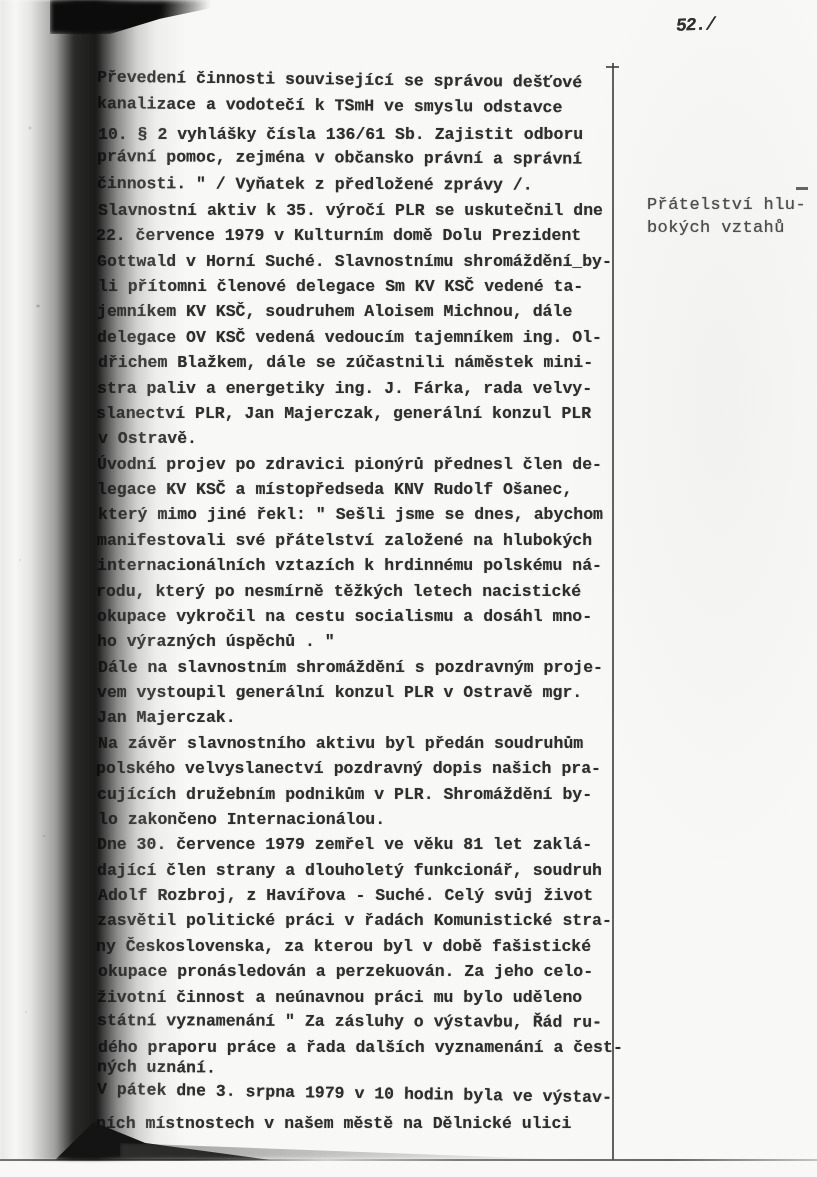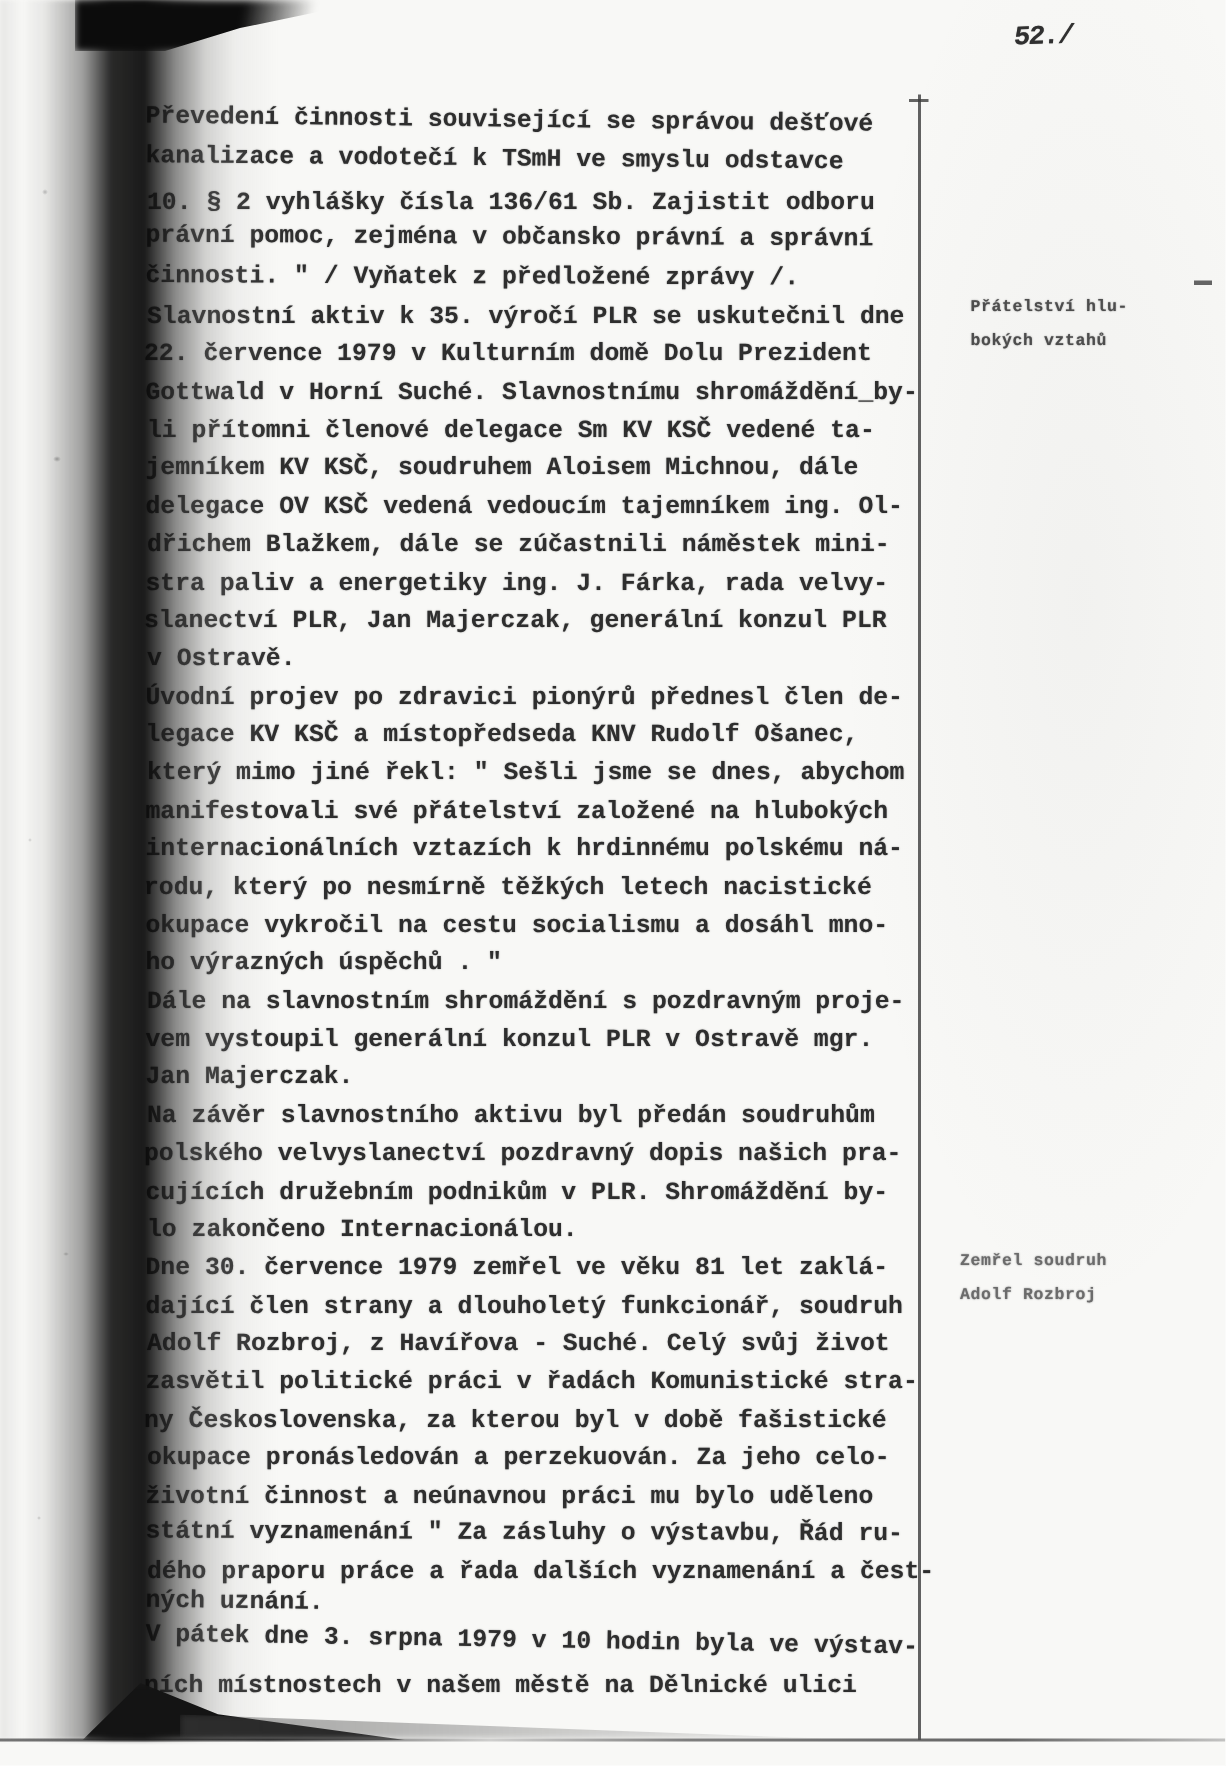--- a/index.html
+++ b/index.html
@@ -76,21 +76,21 @@
   .page-number {
     position:absolute; left:676px; top:15px;
     font-size:18px; font-weight:700; color:#303030;
     letter-spacing:-1px;
     transform:skewX(-8deg) rotate(-2deg);
     text-shadow:0 0 .5px rgba(40,40,40,.7);
   }
   .margin-note {
     position:absolute; left:640px;
     white-space:pre-line;
-    font-size:11px; font-weight:700; line-height:22.5px;
+    font-size:17px; font-weight:400; line-height:22.5px;
     letter-spacing:.4px;
     color:#6b6b6b;
     text-shadow:0 0 1.2px rgba(110,110,110,.8);
   }
   .note-1 { top:194px; left:647px; color:#4d4d4d; text-shadow:0 0 1px rgba(70,70,70,.7); }
   .note-2 { top:830px; }
   .note-3 { top:1083px; }
 
   
   .spine { position:absolute; left:0; top:0; width:817px; height:1177px; pointer-events:none; }
@@ -175,22 +175,20 @@
       <div class="tw-line">ních místnostech v našem městě na Dělnické ulici</div>
     </div>
 
   <div class="v-rule"></div>
   <div class="rule-tick"></div>
   <div class="margin-dash"></div>
 
   <div class="margin-note note-1">Přátelství hlu-
 bokých vztahů</div>
 
-  <div class="margin-note note-2">Zemřel soudruh
-Adolf Rozbroj</div>
 
 
   <div class="bottom-line"></div>
 
   <div class="spine">
     <div class="spine-band"></div>
     <div class="spine-top"></div>
     <div class="spine-bottom-dark"></div>
     <div class="spine-bottom-fade"></div>
   </div>

